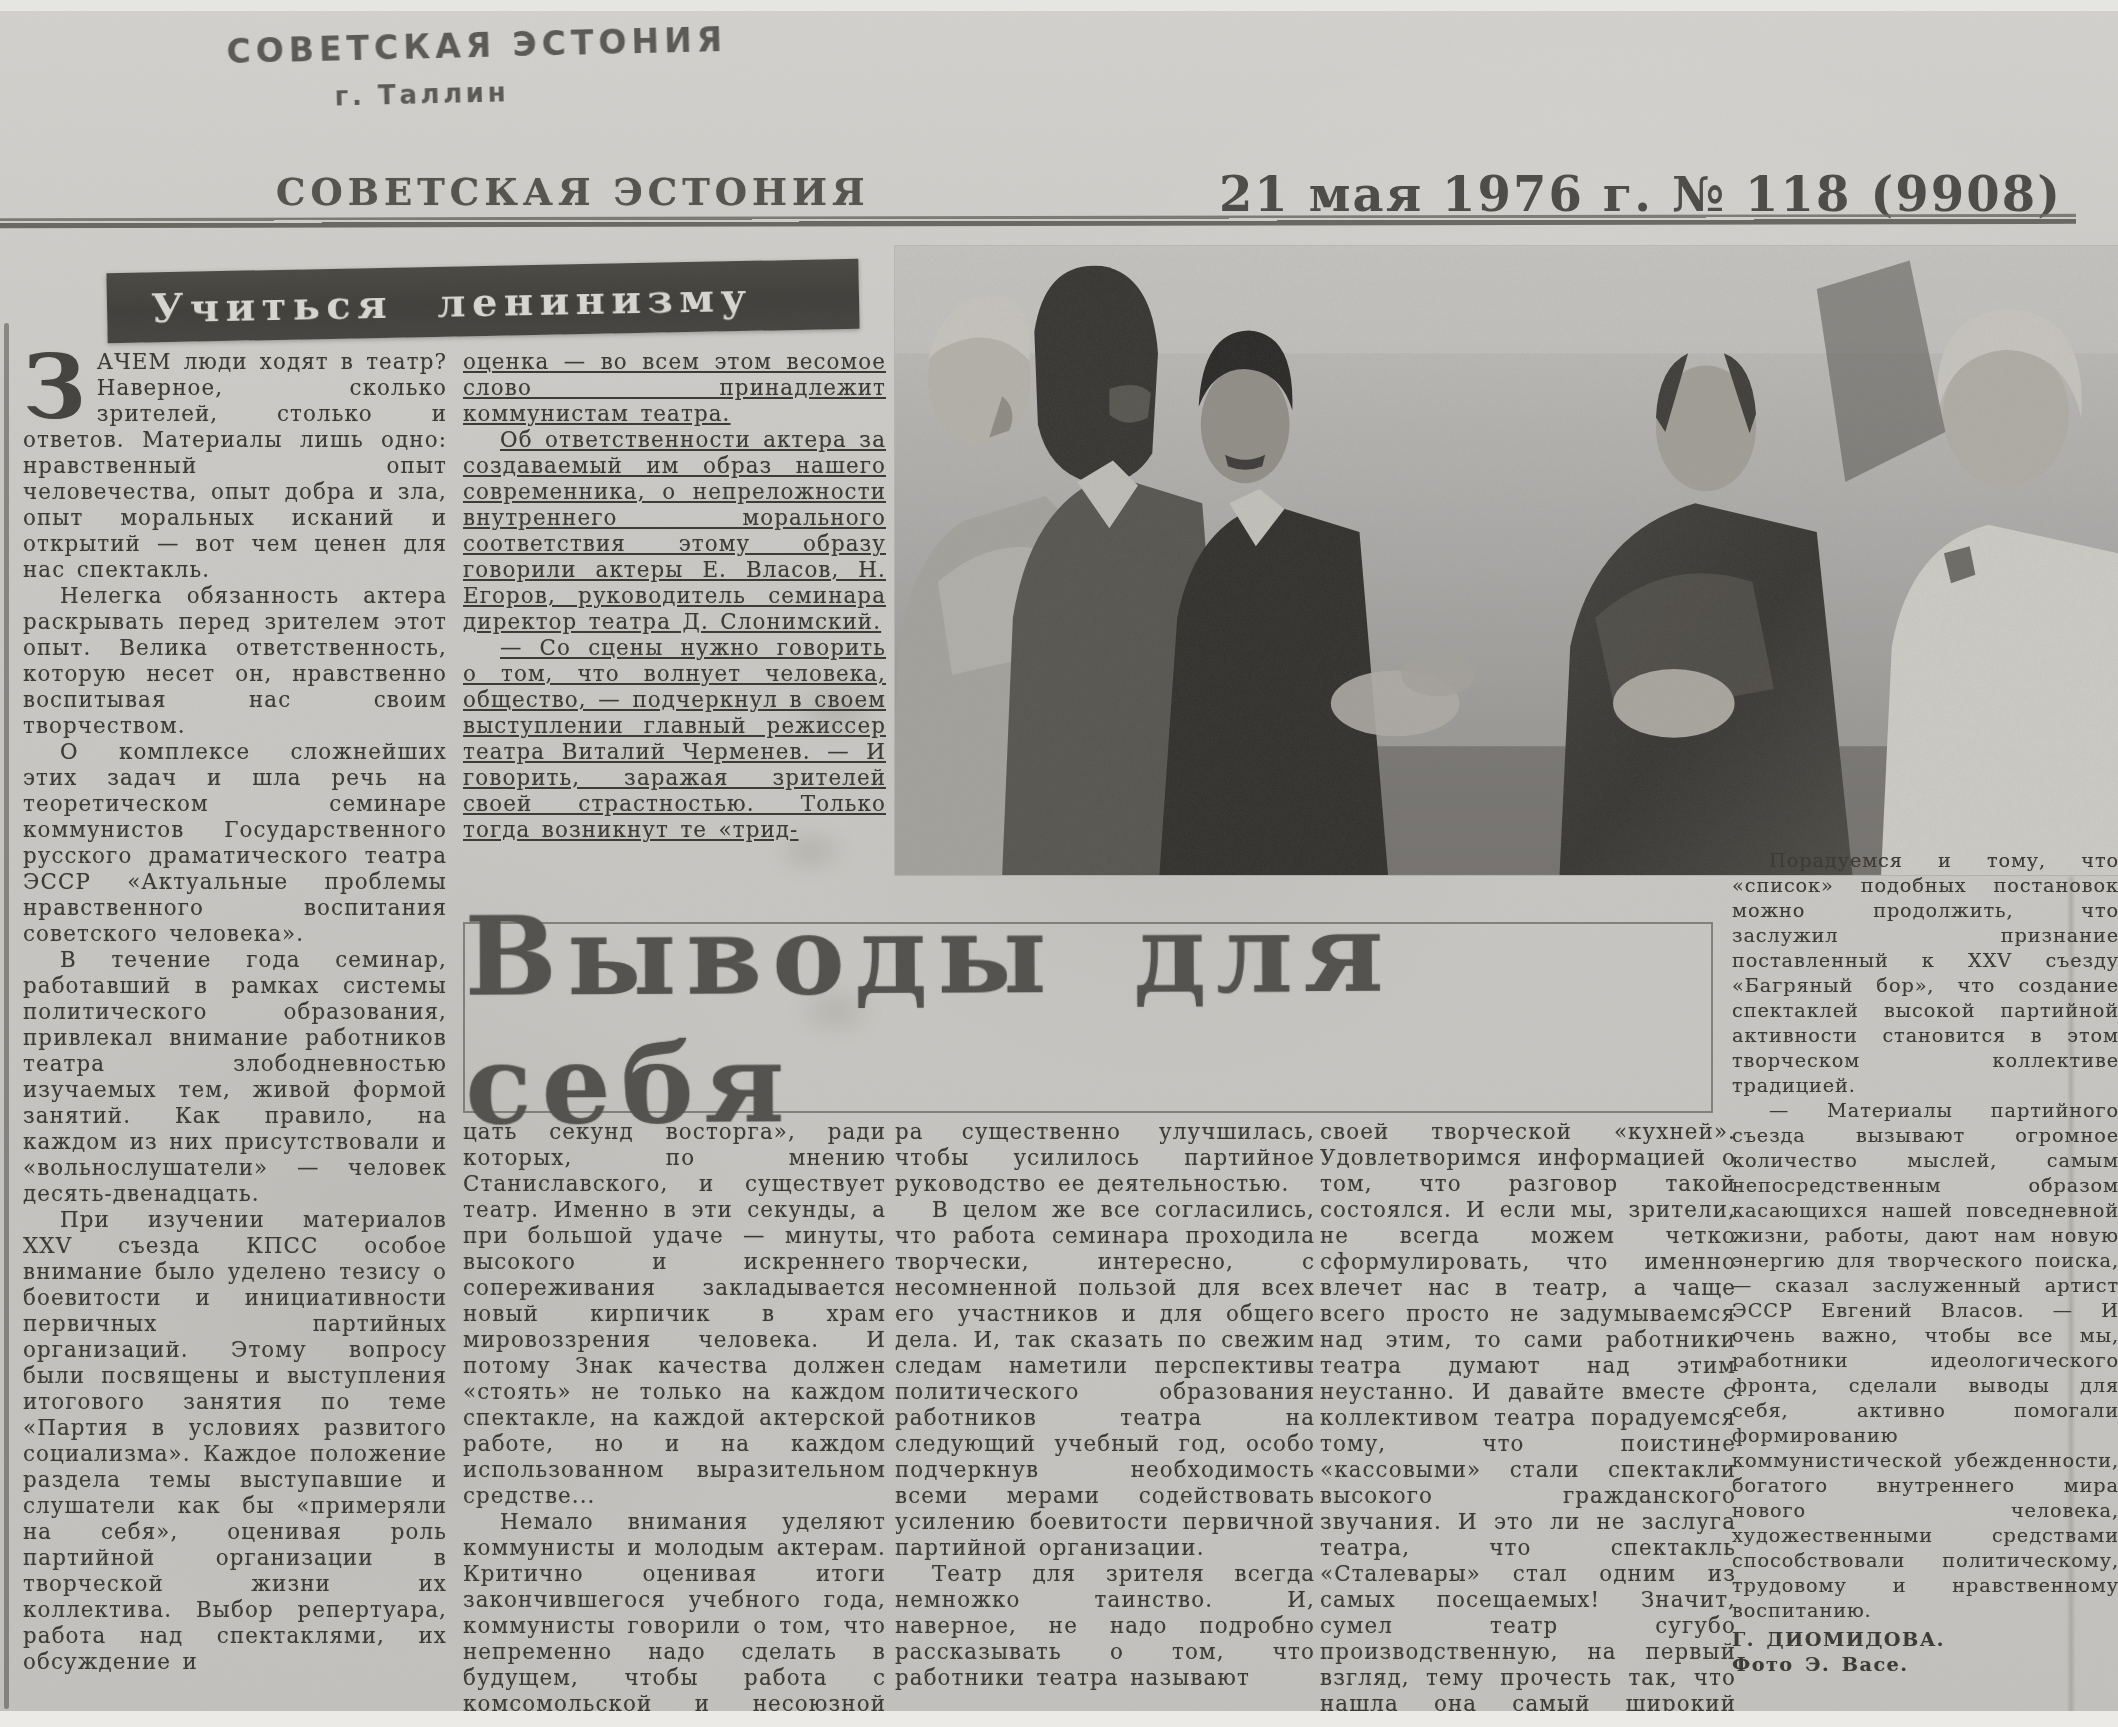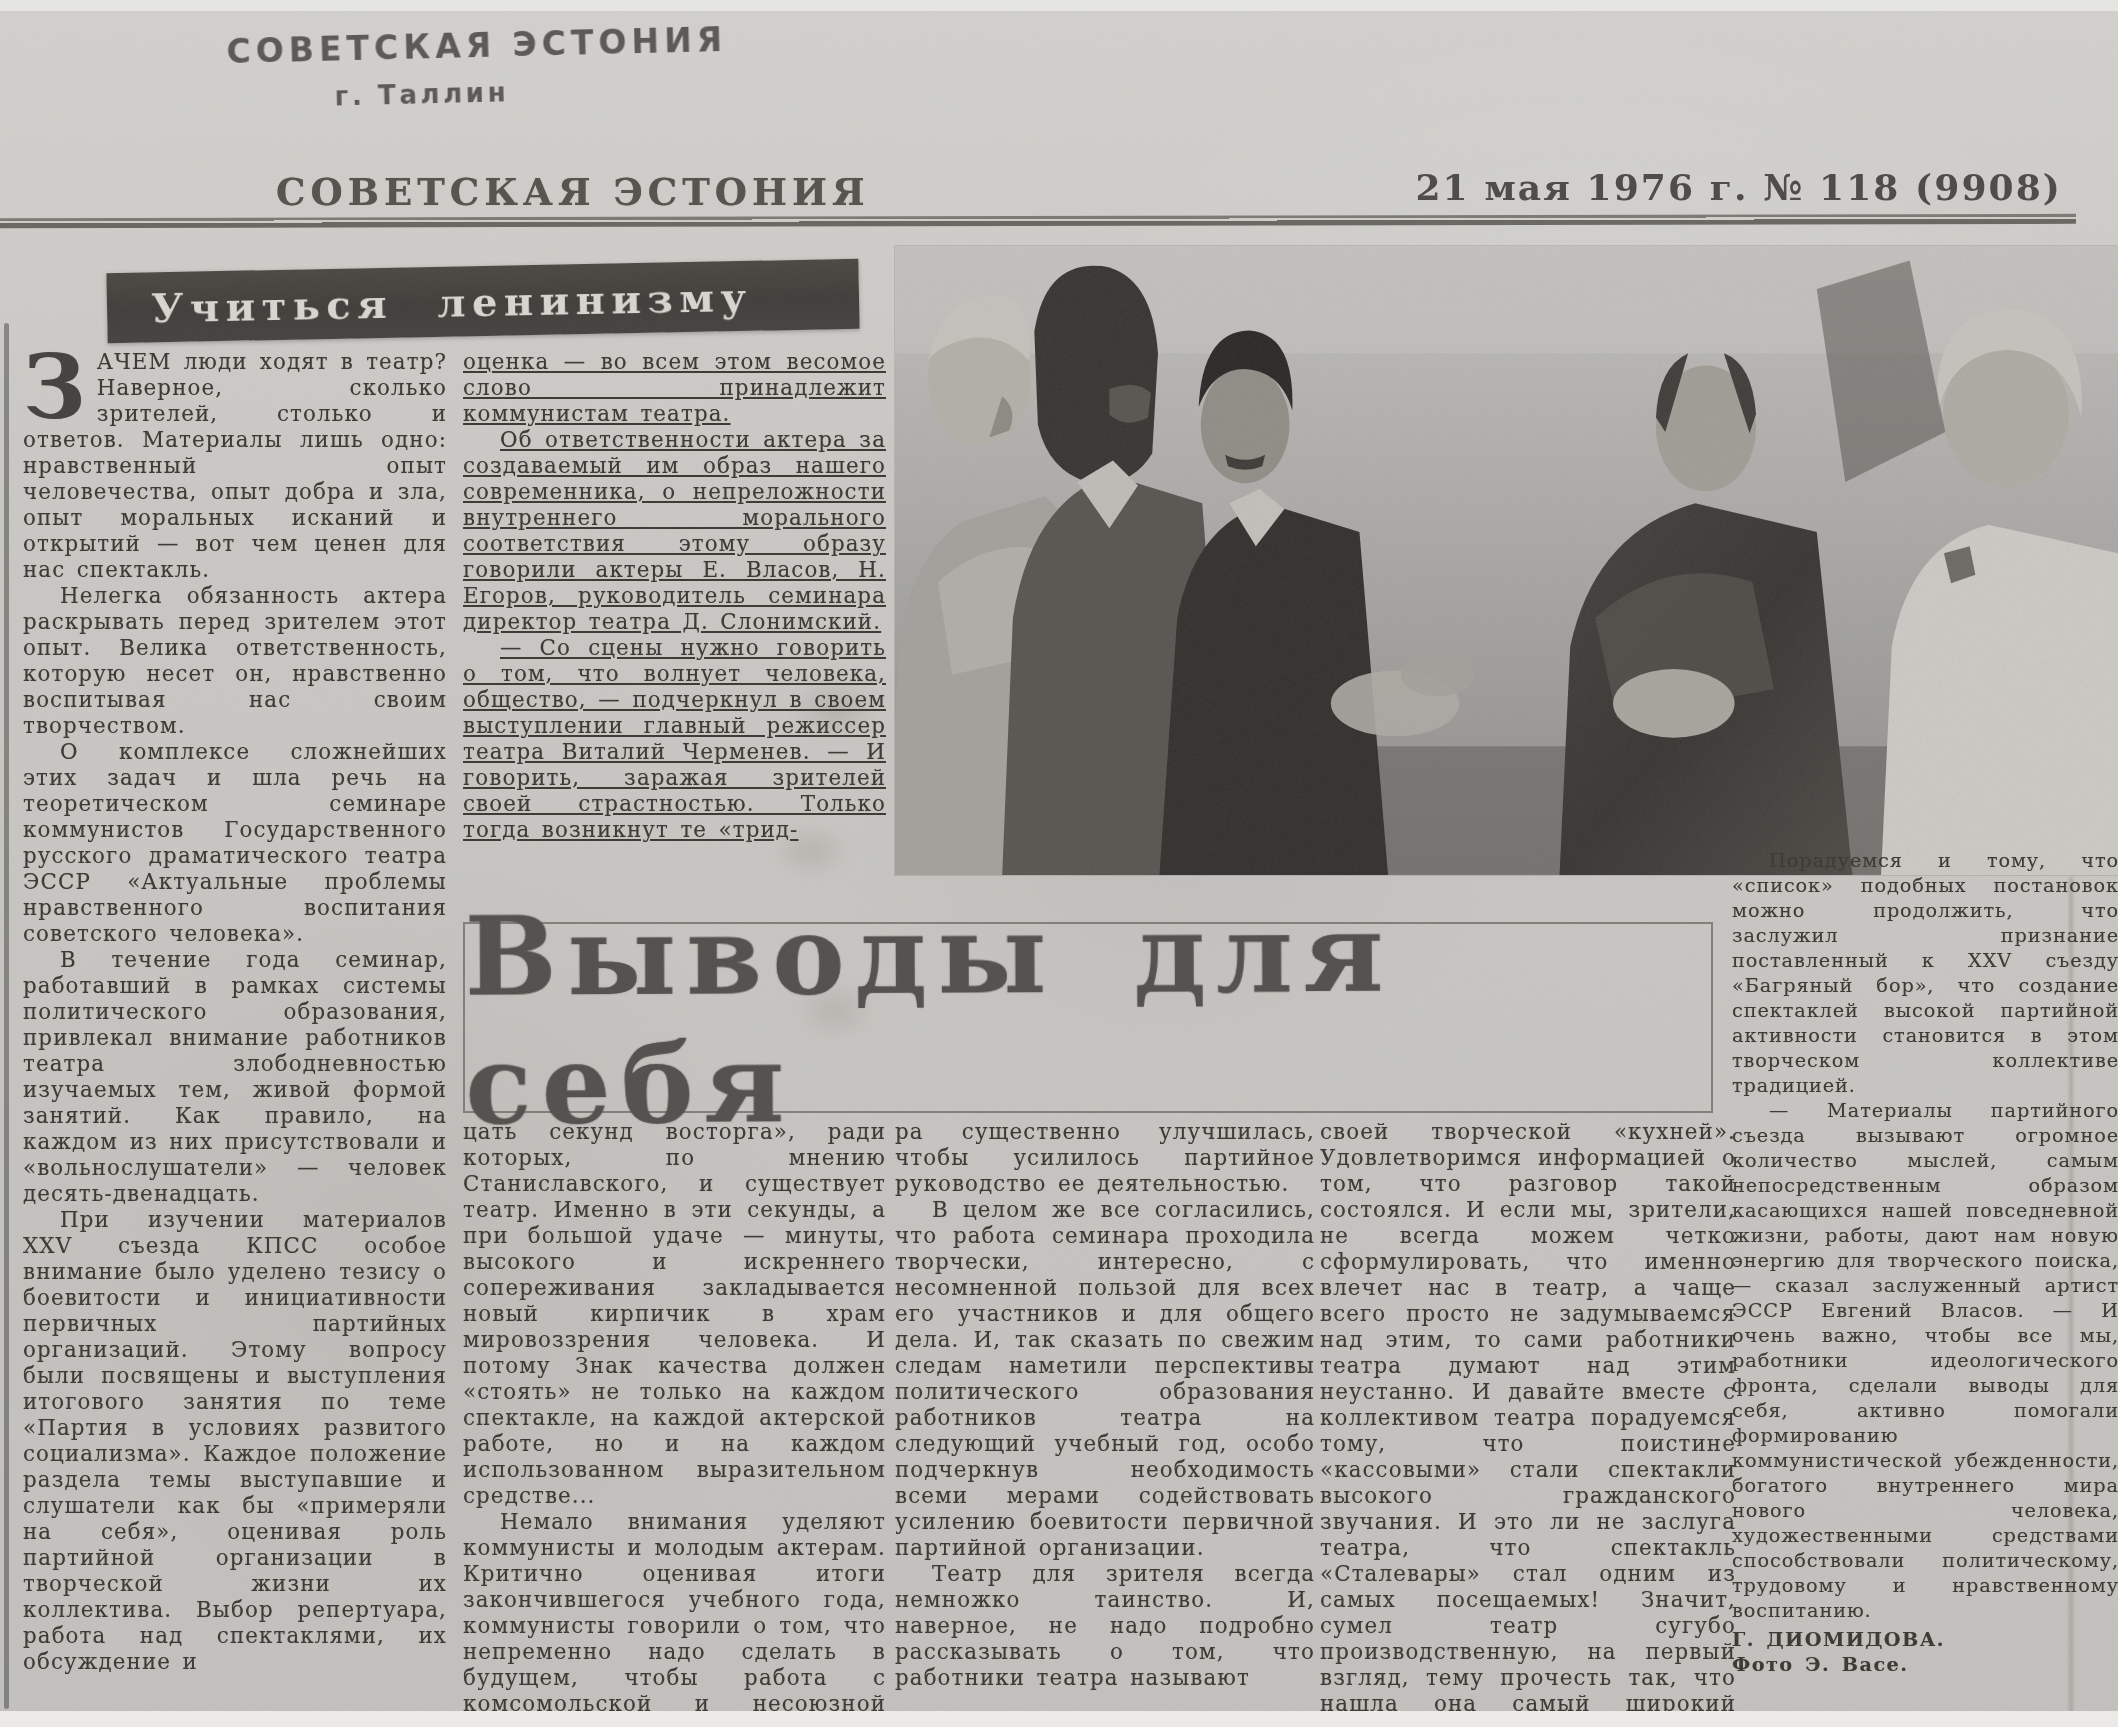--- a/index.html
+++ b/index.html
@@ -21,21 +21,21 @@
       radial-gradient(61px 43px at 55% 78%, rgba(104,102,96,.34), rgba(0,0,0,0) 70%);}
   .crease-right{position:absolute;left:2069px;top:877px;width:3.6px;height:843px;background:rgba(92,90,85,.25);filter:blur(1.4px);}
 
   
   .stamp{position:absolute;left:227px;top:26px;transform:rotate(-1.4deg);color:rgba(74,73,69,.88);
     font-family:"DejaVu Sans","Liberation Sans",sans-serif;filter:blur(0.4px);}
   .stamp .l1{font-size:33px;font-weight:bold;letter-spacing:5px;}
   .stamp .l2{font-size:26px;font-weight:bold;letter-spacing:3.6px;margin:13px 0 0 107px;}
   .masthead{position:absolute;left:276px;top:170px;font-size:37px;font-weight:bold;letter-spacing:5px;
     color:#55534e;text-shadow:0 0 0.7px rgba(85,83,78,.6);}
-  .issue-date{position:absolute;right:57px;top:166px;font-size:36px;font-weight:bold;letter-spacing:2.1px;color:#4d4b47;}
+  .issue-date{position:absolute;right:57px;top:166px;font-size:48px;font-weight:bold;letter-spacing:2.1px;color:#4d4b47;}
   .head-rule{position:absolute;left:0;top:216px;width:2076px;height:10px;transform:rotate(-.12deg);
     background:linear-gradient(180deg,#6c6b66 0 2.9px,rgba(0,0,0,0) 2.9px 5px,#57554f 5px 9.3px);opacity:.85;}
 
   
   .rubric{position:absolute;left:107px;top:266px;width:752px;height:70px;transform:rotate(-1.1deg);
     background:linear-gradient(180deg,#4a4944 0,#403f3b 55%,#454440 100%);
     display:flex;align-items:center;box-shadow:0 1.4px 4.3px rgba(60,58,54,.35);}
   .rubric span{font-size:40px;font-weight:bold;color:#d8d6d1;letter-spacing:6.4px;word-spacing:24px;
     margin-left:44px;filter:blur(0.3px);}
 

